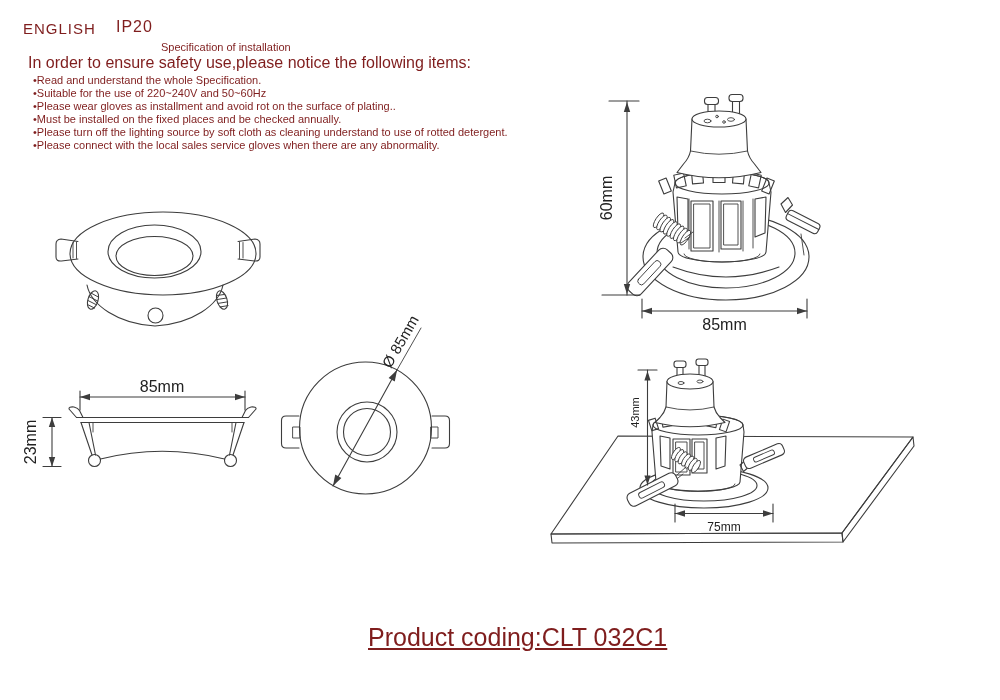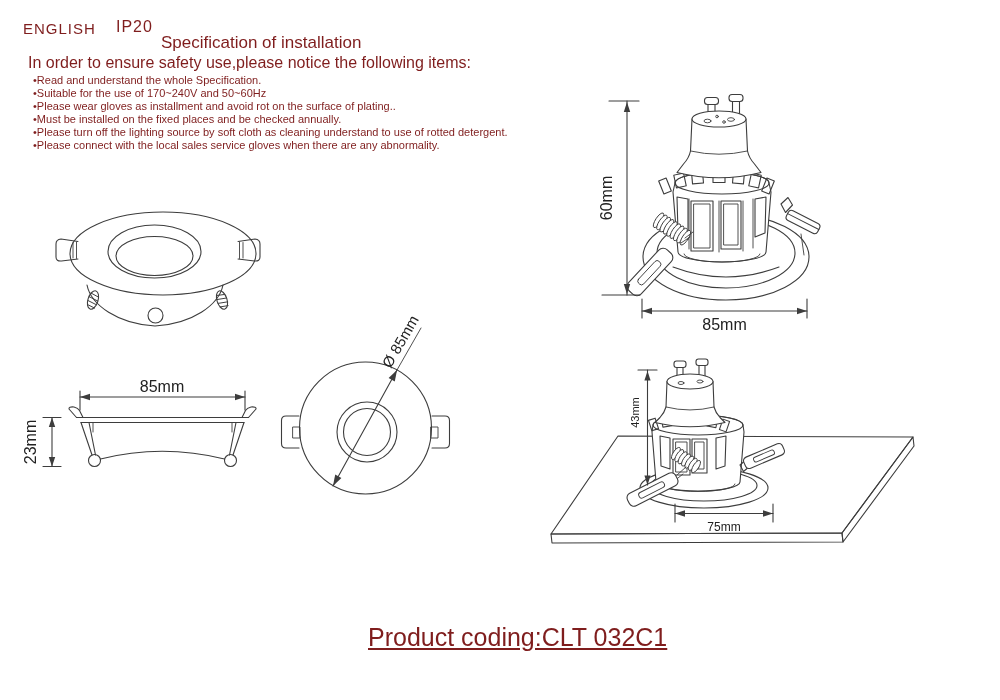--- a/index.html
+++ b/index.html
@@ -1,21 +1,21 @@
 <!DOCTYPE html>
 <html><head>
 <meta charset="utf-8">
 <style>
   html,body{margin:0;padding:0;background:#fff;}
   .page{position:relative;width:1000px;height:700px;background:#fff;overflow:hidden;
         font-family:"Liberation Sans", sans-serif;color:#7f1d1d;}
   .abs{position:absolute;}
   .hdr-lang{left:23px;top:20px;font-size:15px;letter-spacing:1px;}
   .hdr-ip{left:116px;top:18px;font-size:16px;letter-spacing:1px;}
-  .spec-title{left:161px;top:33px;font-size:17px;}
+  .spec-title{left:161px;top:41px;font-size:11px;}
   .spec-intro{left:28px;top:54px;font-size:16px;}
   .spec-list{left:25px;top:66px;margin:8px;padding:0;list-style:none;font-size:11px;}
   .spec-list li{line-height:12.9px;white-space:nowrap;}
   .footer-code{left:368px;top:623px;font-size:25px;text-decoration:underline;}
   svg.draw{position:absolute;overflow:visible;}
   .draw line,.draw path,.draw ellipse,.draw circle,.draw rect,.draw polyline{
     fill:none;stroke:#3d3d3d;stroke-width:1.1;stroke-linecap:round;stroke-linejoin:round;}
   .draw .thin{stroke-width:0.9;}
   .draw .fw{fill:#ffffff;}
   .draw .ar{fill:#3d3d3d;stroke:none;}
@@ -30,21 +30,21 @@
 
 <div class="page">
 
   <div class="abs hdr-lang">ENGLISH</div>
   <div class="abs hdr-ip">IP20</div>
 
   <div class="abs spec-title">Specification of installation</div>
   <div class="abs spec-intro">In order to ensure safety use,please notice the following items:</div>
   <ul class="abs spec-list">
     <li><span>•</span><span>Read and understand the whole Specification.</span></li>
-    <li><span>•</span><span>Suitable for the use of 170~240V and 50~60Hz</span></li>
+    <li><span>•</span><span>Suitable for the use of 220~240V and 50~60Hz</span></li>
     <li><span>•</span><span>Please wear gloves as installment and avoid rot on the surface of plating..</span></li>
     <li><span>•</span><span>Must be installed on the fixed places and be checked annually.</span></li>
     <li><span>•</span><span>Please turn off the lighting source by soft cloth as cleaning understand to use of rotted detergent.</span></li>
     <li><span>•</span><span>Please connect with the local sales service gloves when there are any abnormality.</span></li>
   </ul>
 
   <svg class="draw" style="left:48px;top:195px" width="225" height="140" viewBox="0 0 225 140">
     <g>
       <path d="M 39,90 C 43,110 70,129 107,131 C 144,129 171,110 175,90"></path>
       <ellipse cx="115" cy="58.5" rx="93" ry="41.5"></ellipse>

